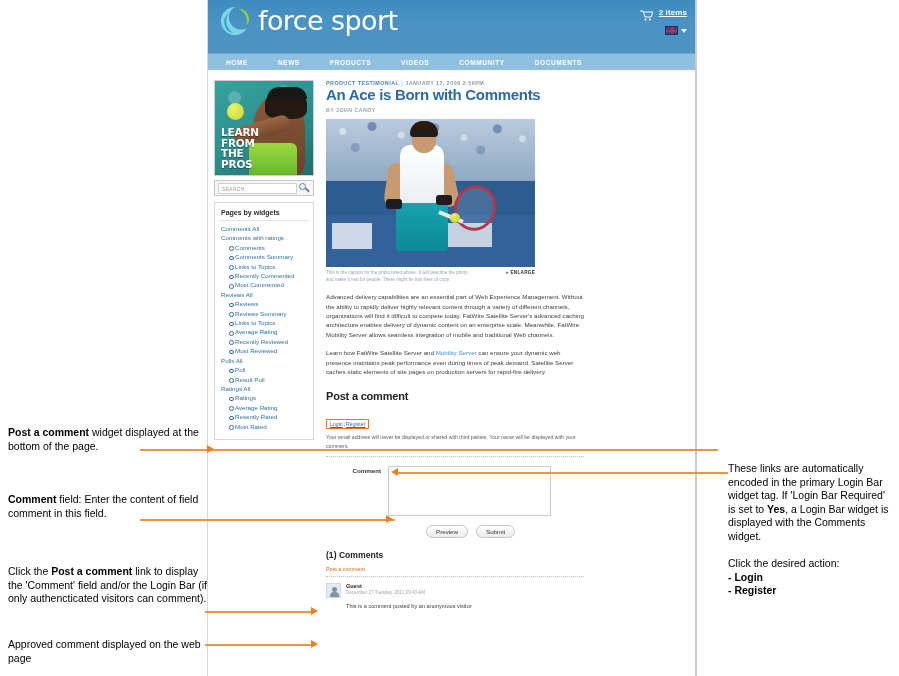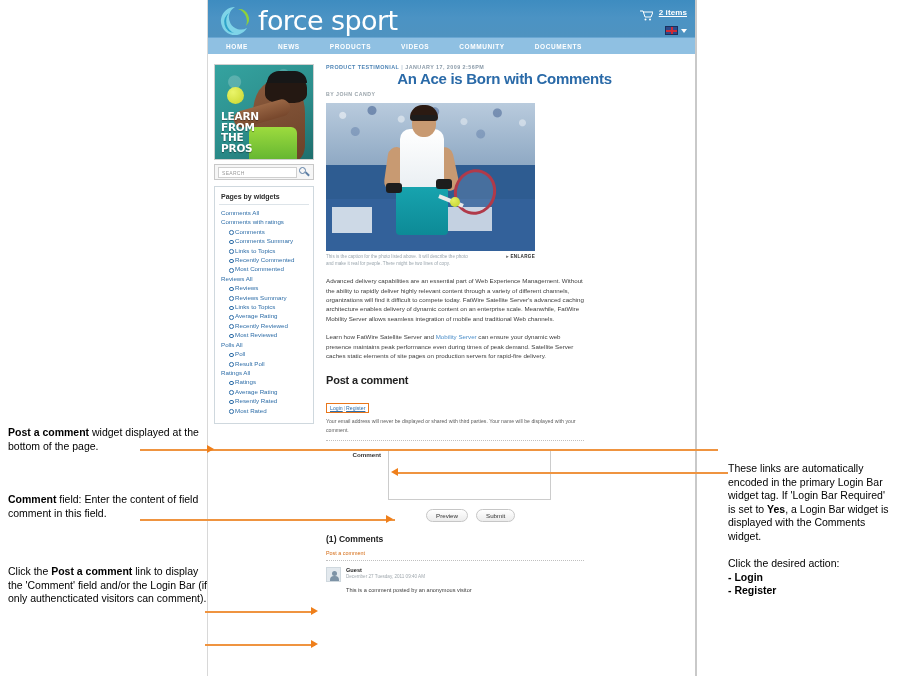--- a/index.html
+++ b/index.html
@@ -19,21 +19,21 @@
     width: 490px; height: 676px;
     background: #ffffff;
     border-right: 2px solid #c9c9c9;
     border-left: 1px solid #d8d8d8;
     overflow: hidden;
   }
 
   
   .site-header {
     position: relative;
-    height: 37px;
+    height: 53px;
     background: linear-gradient(180deg,#3e8cc0 0%, #4b93c4 48%, #4f93c0 100%);
     background-color:#4a8fc2;
   }
   .logo-wrap {
     position:absolute; left:10px; top:4px;
     display:flex; align-items:center; gap:6px;
   }
   .logo-mark { width:34px; height:34px; position:relative; }
   .brand-text {
     color:#ffffff; font-size:27px; letter-spacing:-0.6px;
@@ -136,21 +136,21 @@
     border:1px solid #2f6ea8; border-radius:50%;
   }
 
   
   .article { flex:1; padding-left:10px; padding-right:4px; }
   .kicker { font-size:5.4px; color:#4e84b5; font-weight:bold; letter-spacing:0.45px; margin-bottom:1px;}
   .kicker .sep{ color:#b6c6d4; padding:0 2px;}
   .kicker .date{ color:#8a9aa8; }
   .headline {
     font-size:15px; color:#2a6aa8; font-weight:bold; letter-spacing:-0.3px;
-    font-family:"Liberation Sans", sans-serif; line-height:16px; margin:1px 0 3px 0;text-align:center;
+    font-family:"Liberation Sans", sans-serif; line-height:16px; margin:1px 0 3px 0;
   }
   .subtitle { font-size:7.3px; color:#3a3a3a; line-height:10px; width:258px;}
   .byline { font-size:5.2px; color:#9aa4ab; letter-spacing:0.5px; margin-top:4px; font-weight:bold;}
 
   .hero {
     margin-top:6px; width:209px; height:148px; position:relative; overflow:hidden;
     background:linear-gradient(180deg,#c9d8e6 0%, #9fb6cd 38%, #2f5d93 46%, #2d5a8e 78%, #3a6aa0 100%);
   }
   .hero .crowd{position:absolute;left:0;top:0;width:209px;height:62px;
     background:
@@ -460,20 +460,23 @@
   </div>
   <div class="line" style="left:140px; top:519px; width:255px;"></div>
   <div class="arrow-r" style="left:386px; top:515px;"></div>
 
   <div class="ann ann-left" style="left:8px; top:565px; width:200px;">
     <span>Click the </span><b>Post a comment</b><span> link to display the 'Comment' field and/or the Login Bar (if only authencticated visitors can comment).</span>
   </div>
   <div class="line" style="left:205px; top:611px; width:110px;"></div>
   <div class="arrow-r" style="left:311px; top:607px;"></div>
 
+  <div class="ann ann-left" style="left:8px; top:638px; width:200px;">
+    <span>Approved comment displayed on the web page</span>
+  </div>
   <div class="line" style="left:205px; top:644px; width:110px;"></div>
   <div class="arrow-r" style="left:311px; top:640px;"></div>
 
   <div class="ann ann-right" style="left:728px; top:462px; width:165px;">
     <span>These links are automatically encoded in the primary Login Bar widget tag. If 'Login Bar Required' is set to </span><b>Yes</b><span>, a Login Bar widget is displayed with the Comments widget.</span>
   </div>
   <div class="ann ann-right" style="left:728px; top:557px; width:165px;">
     <div>Click the desired action:</div>
     <div><b>- Login</b></div>
     <div><b>- Register</b></div>

